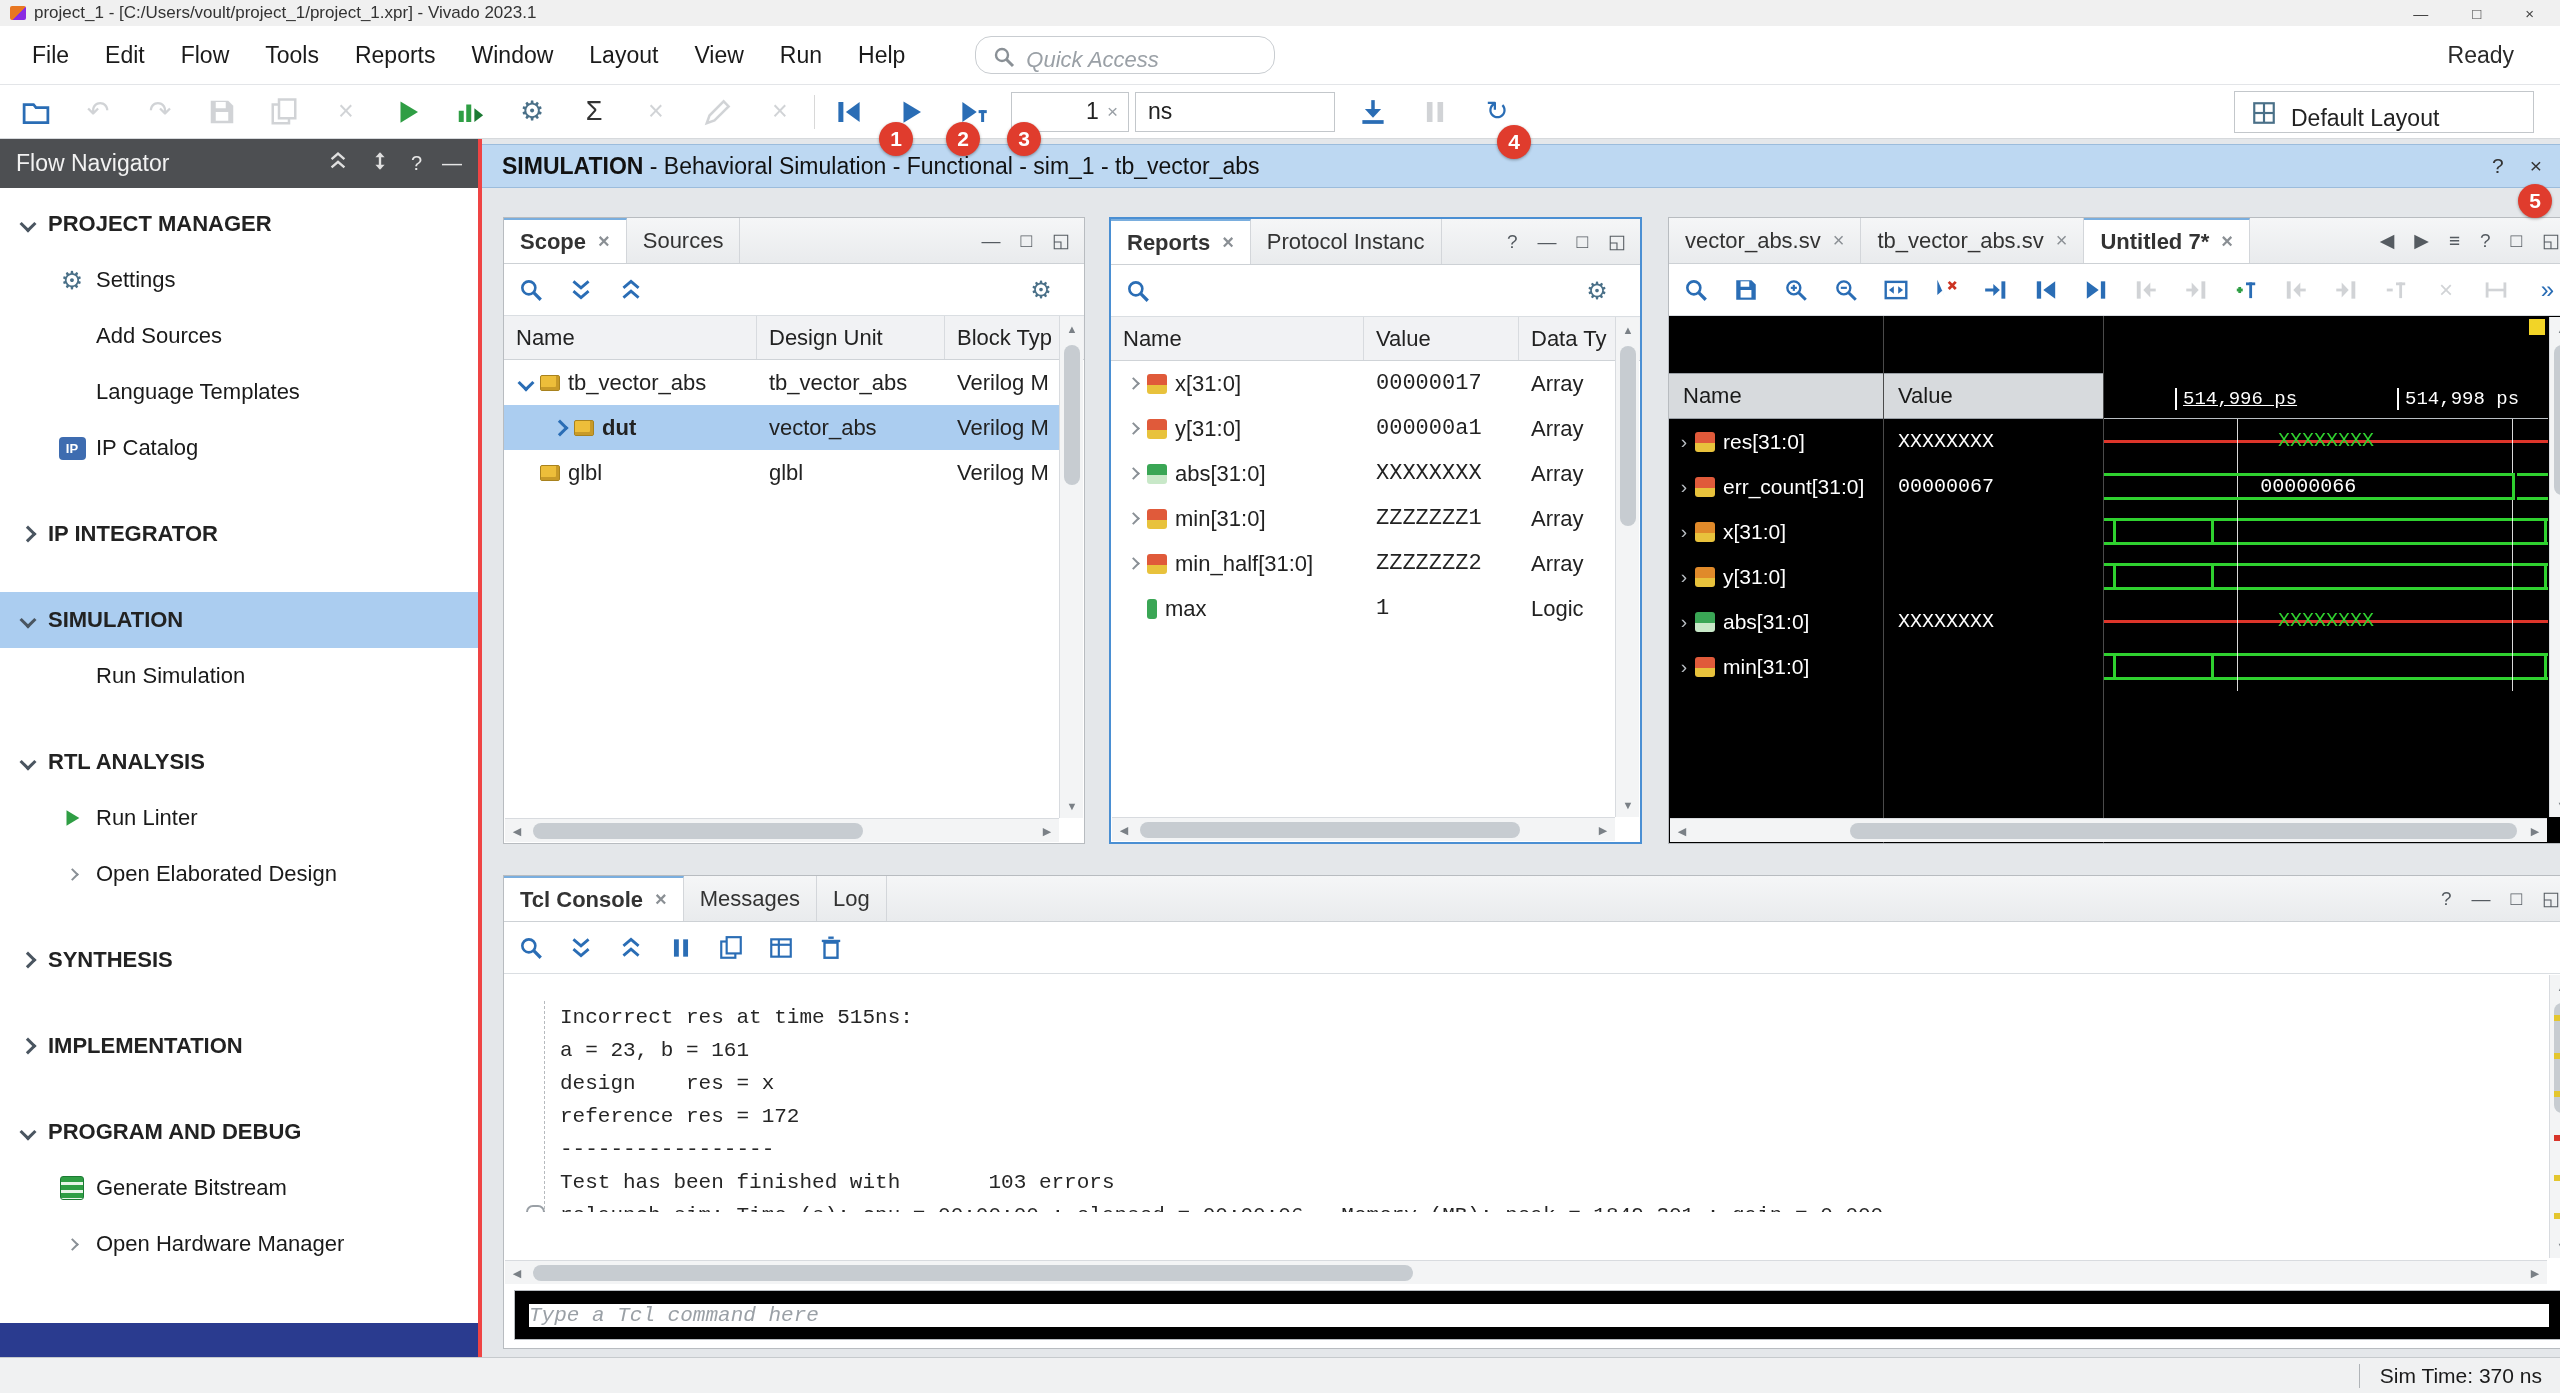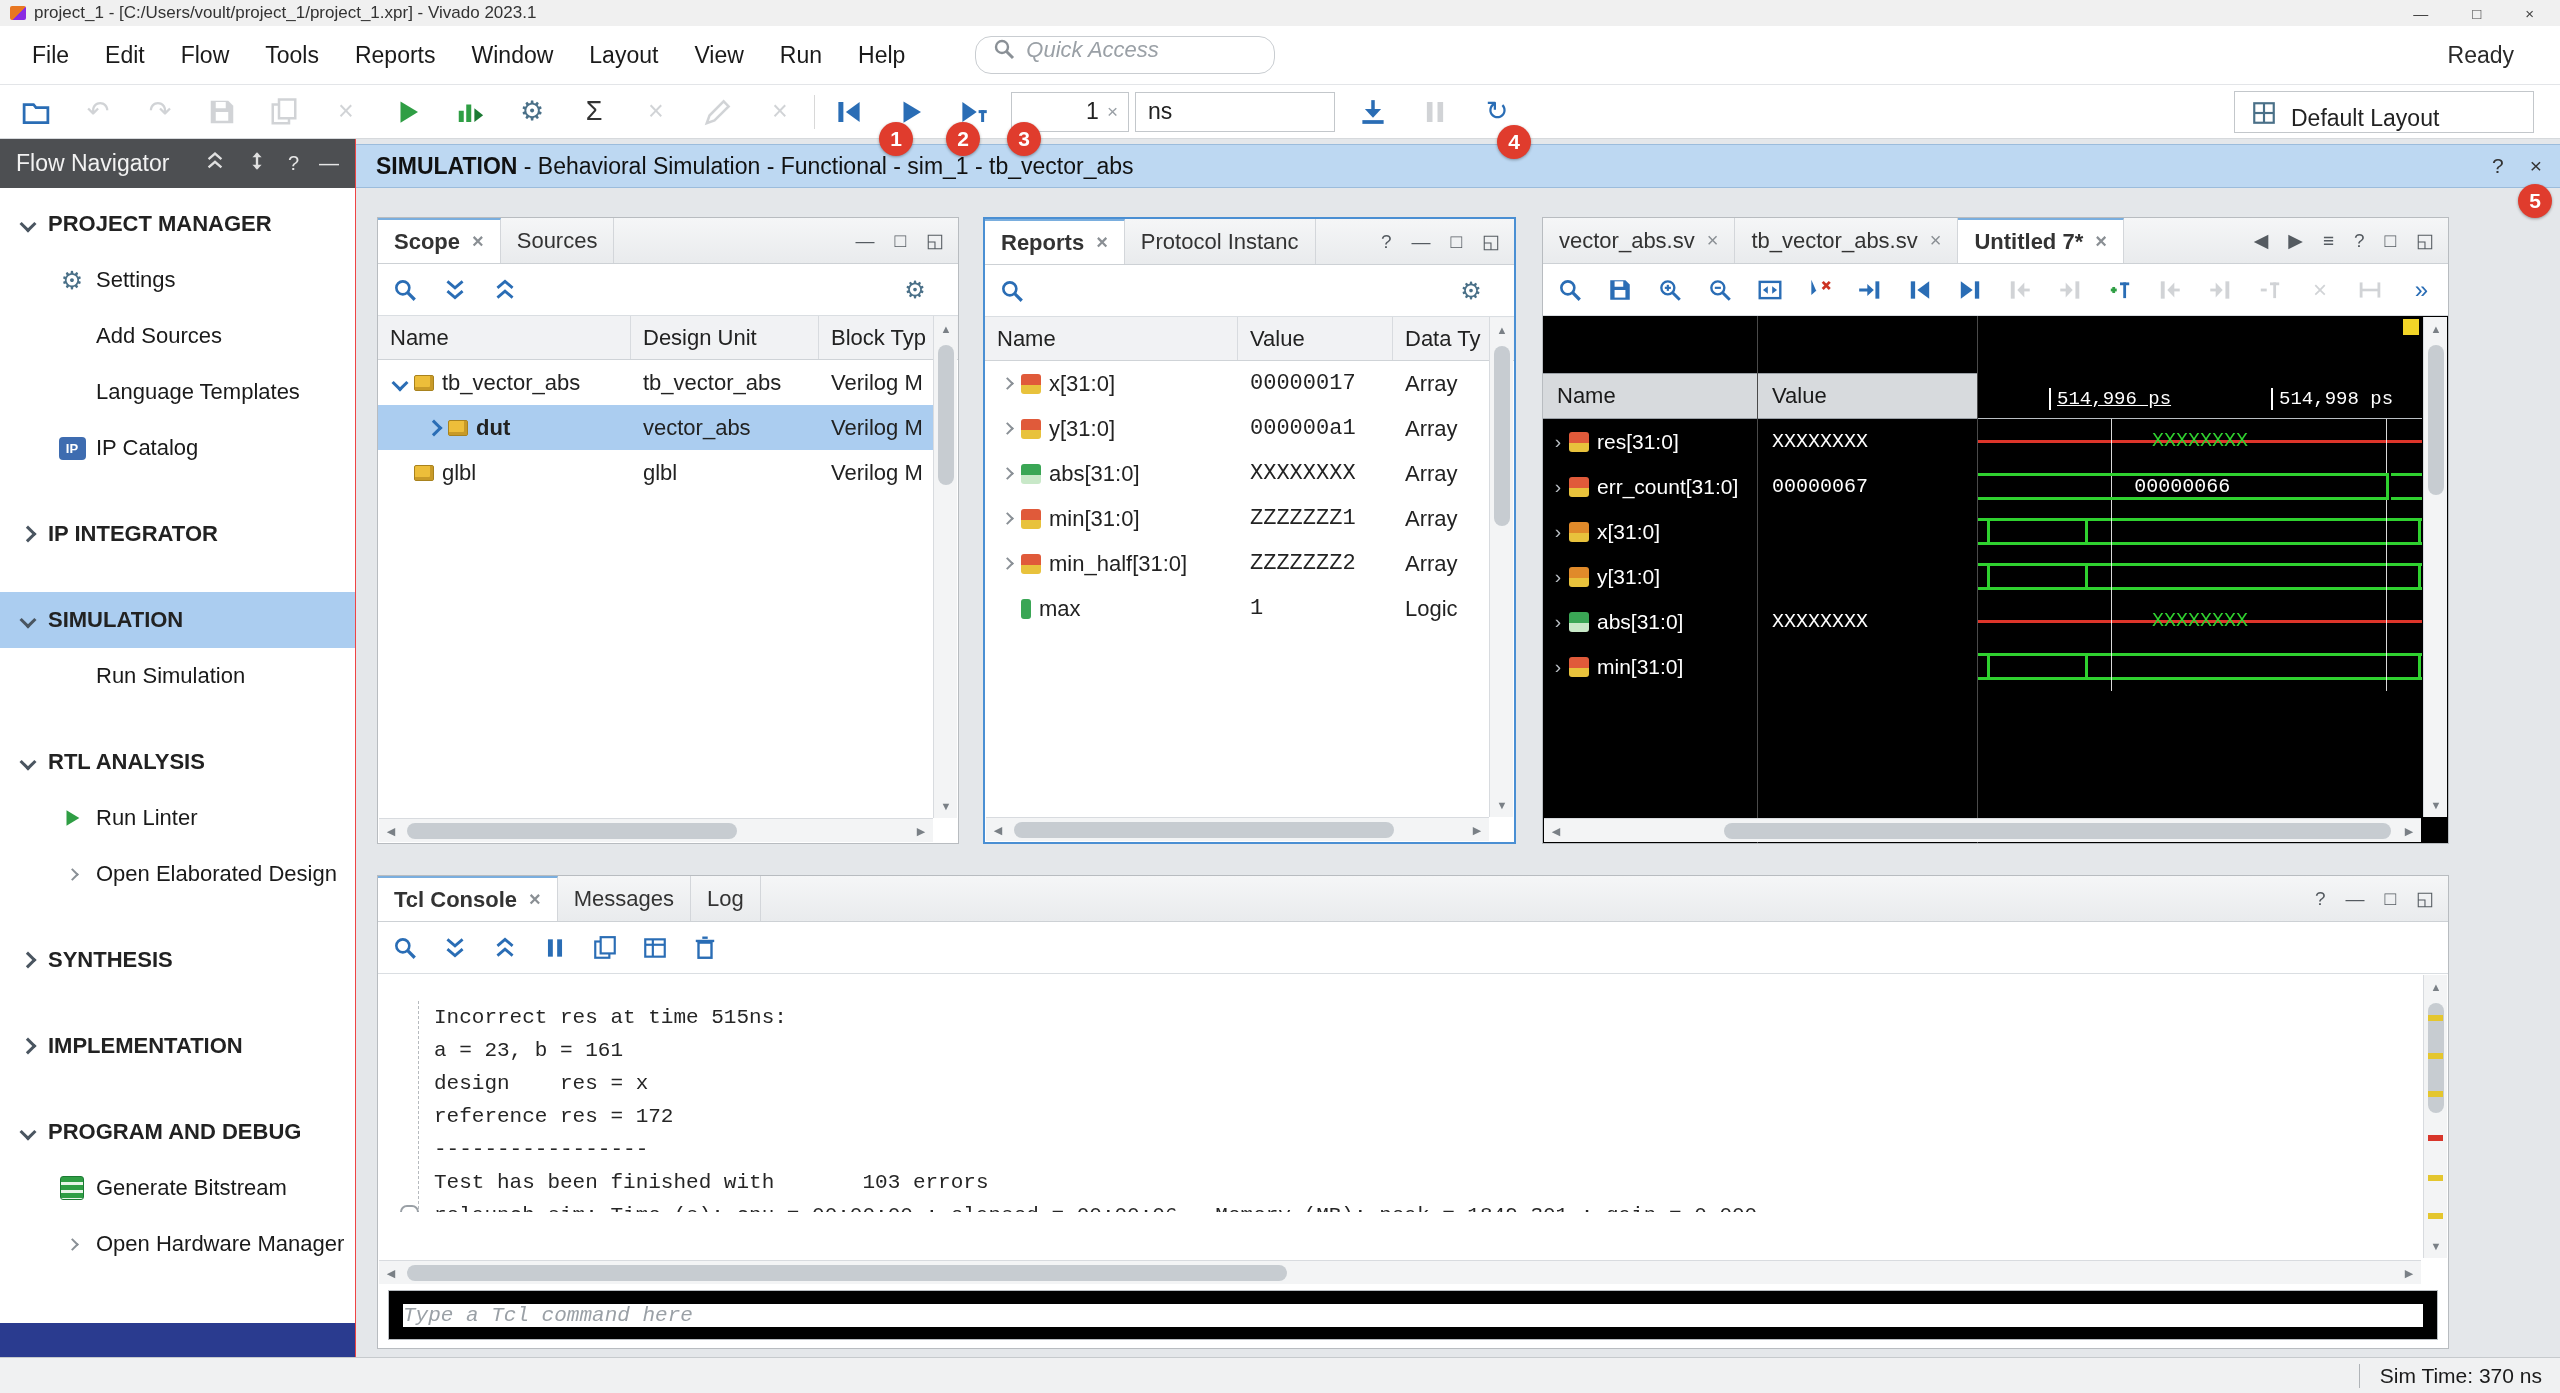--- a/index.html
+++ b/index.html
@@ -10,21 +10,21 @@
 
 .titlebar{height:26px;background:#f0f0f0;display:flex;align-items:center;padding:0 10px;font-size:17px;color:#333;flex:none}
 .app-logo{width:16px;height:14px;background:linear-gradient(135deg,#e87722 55%,#8a2be2 55%);margin-right:8px;border-radius:2px;flex:none}
 .win-controls{margin-left:auto;display:flex;gap:44px;padding-right:16px;font-size:15px;color:#444}
 .winbtn{cursor:default}
 
 
 .menubar{height:59px;background:#fff;border-bottom:1px solid #e3e5e8;display:flex;align-items:center;padding-left:14px;flex:none}
 .menus{display:flex}
 .menu-item{padding:0 18px;font-size:23px;color:#1a1a1a}
-.quick-access{display:flex;align-items:flex-start;gap:10px;border:1px solid #c9cdd1;border-radius:16px;height:38px;padding:0 16px;margin-left:52px;width:300px}
+.quick-access{display:flex;align-items:flex-end;gap:10px;border:1px solid #c9cdd1;border-radius:16px;height:38px;padding:0 16px;margin-left:52px;width:300px}
 .qa-input{border:none;outline:none;width:100%;font-size:22px;font-style:italic;color:#7d838a;font-family:"Liberation Sans",sans-serif}
 .qa-input::placeholder{color:#9aa0a6;font-style:italic}
 .ready{margin-left:auto;padding-right:46px;font-size:23px;color:#2a2a2a}
 
 
 .toolbar{height:54px;background:#fff;border-bottom:1px solid #d6d9dc;display:flex;align-items:center;padding-left:16px;flex:none}
 .tbgroup{display:flex;align-items:center;gap:22px}
 .tbtn{width:40px;height:40px;display:flex;align-items:center;justify-content:center;border-radius:4px}
 .tbtn .svgicon svg{width:30px;height:30px}
 .tbtn .txticon{font-size:27px;line-height:1}
@@ -36,21 +36,21 @@
 .time-box{display:flex;align-items:center;border:1px solid #c3c7cb;height:40px;width:118px;margin-left:18px;padding:0 10px;background:#fff}
 .time-val{flex:1;text-align:right;font-size:23px;padding-right:8px}
 .time-clear{color:#9aa0a6;font-size:19px}
 .unit-box{display:flex;align-items:center;justify-content:space-between;border:1px solid #c3c7cb;height:40px;width:200px;margin-left:6px;padding:0 12px;font-size:23px;background:#fff}
 .dd-arrow{width:0;height:0;border-left:8px solid transparent;border-right:8px solid transparent;border-top:10px solid #5f6market368;border-top-color:#5f6368}
 .layout-select{margin-left:auto;margin-right:26px;display:flex;align-items:flex-end;gap:14px;border:1px solid #c3c7cb;height:42px;padding:0 16px;font-size:23px;background:#fff;min-width:300px}
 .layout-icon .svgicon svg{width:26px;height:26px}
 
 
 .content{flex:1;display:flex;min-height:0}
-.flownav{width:356px;flex:none;background:#fff;border-right:1px solid #ef4444;display:flex;flex-direction:column}
+.flownav{width:482px;flex:none;background:#fff;border-right:4px solid #ef4444;display:flex;flex-direction:column}
 .fn-header{height:49px;background:var(--c-flow_header_gray,#4d4f52);color:#f2f2f2;display:flex;align-items:center;padding:0 16px;font-size:23px;flex:none}
 .fn-icons{margin-left:auto;display:flex;gap:20px;align-items:center;color:#e6e6e6;font-size:20px}
 .fn-icons .svgicon svg{width:22px;height:22px}
 .fn-tree{flex:1;overflow:hidden;padding-top:8px}
 .fn-section{height:56px;display:flex;align-items:center;gap:14px;padding-left:22px;font-weight:bold;font-size:22px;margin-top:30px}
 .fn-section:first-child{margin-top:0}
 .fn-section.sel{background:var(--c-selection_blue,#b9d6f3)}
 .fn-item{height:56px;display:flex;align-items:center;gap:10px;padding-left:58px;font-size:22px;color:#1a1a1a}
 .fn-slot{width:28px;display:flex;align-items:center;justify-content:center;flex:none}
 .fn-ico.txticon{font-size:25px}

